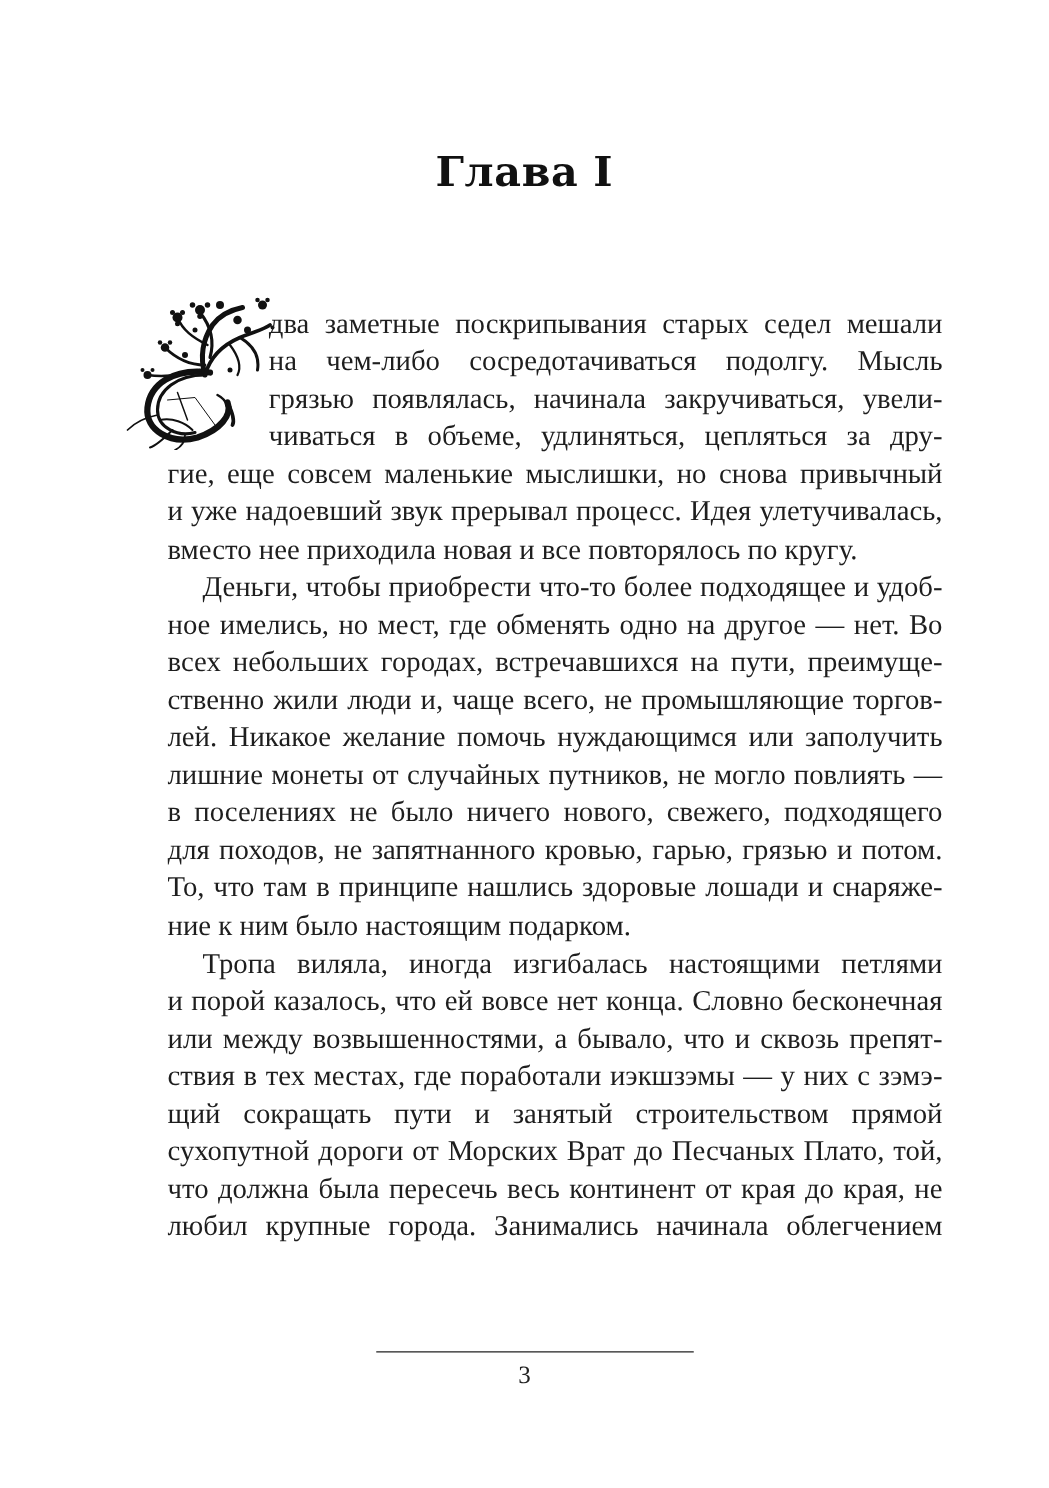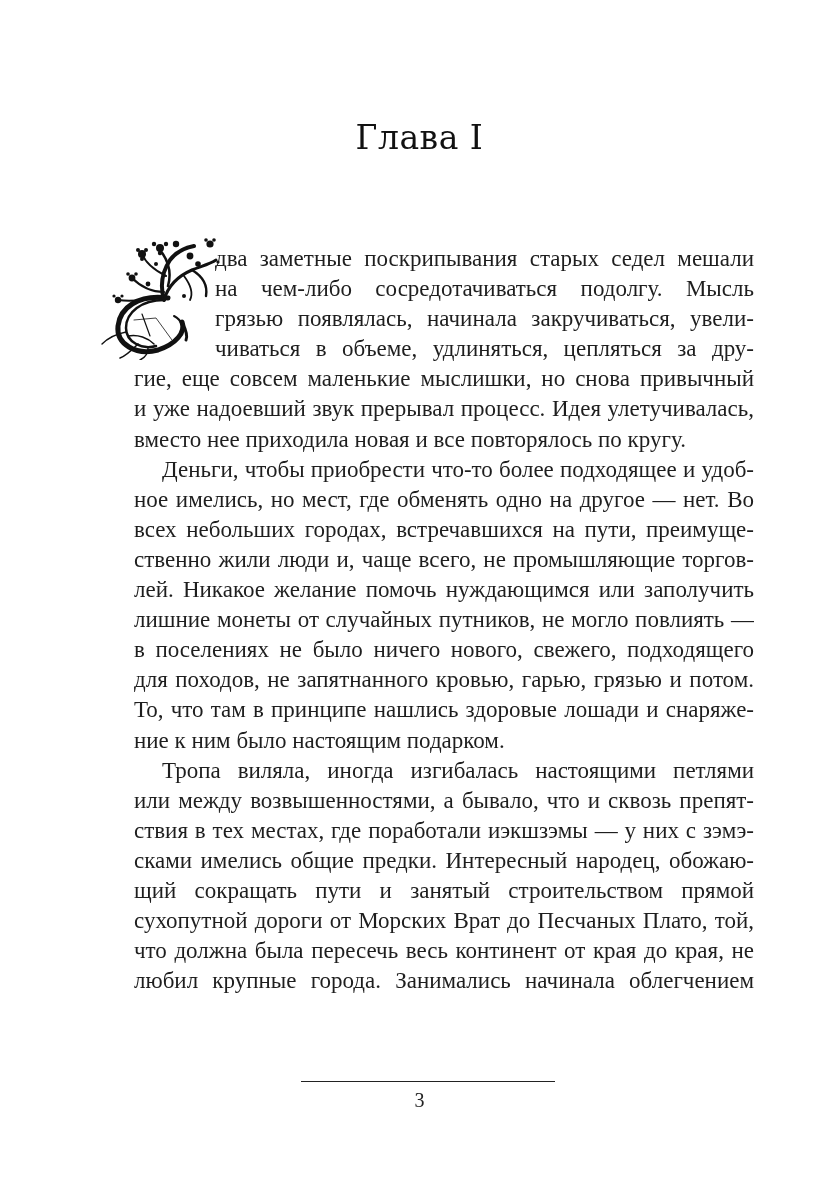--- a/index.html
+++ b/index.html
@@ -1,20 +1,20 @@
 <!DOCTYPE html>
 <html><head>
   <meta charset="utf-8">
   <style>
     html, body { margin: 0; padding: 0; background: #ffffff; }
     body { width: 839px; height: 1190px; position: relative; overflow: hidden;
            font-family: "DejaVu Serif", "Liberation Serif", serif; color: #1a1a1a; }
     .page { position: absolute; left: 0; top: 0; width: 839px; height: 1190px; background: #fff; }
     .chapter-title { position: absolute; left: 0; width: 839px; top: 118px; text-align: center;
-                     font-family: "DejaVu Serif", serif; font-weight: normal; font-size: 33px;
+                     font-family: "DejaVu Serif", serif; font-weight: bold; font-size: 33px;
                      letter-spacing: 0.5px; color: #111; }
     .dropcap { position: absolute; left: 98px; top: 236px; width: 122px; height: 124px; }
     .text { position: absolute; left: 102px; top: 244px; width: 652px; }
     .line { height: 30.1px; line-height: 30.1px; font-family: "Liberation Serif", serif;
             font-size: 23px; white-space: nowrap; text-align: justify; text-align-last: justify;
             color: #1e1e1e; overflow: hidden; margin-left: 32px; }
     .line.last { text-align-last: left; }
     .line.dc { margin-left: 113px; }
     .line.indent { padding-left: 28px; }
     .footer-rule { position: absolute; left: 301px; top: 1081px; width: 254px; height: 0;
@@ -96,23 +96,23 @@
     <div class="line">ное имелись, но мест, где обменять одно на другое — нет. Во</div>
     <div class="line">всех небольших городах, встречавшихся на пути, преимуще-</div>
     <div class="line">ственно жили люди и, чаще всего, не промышляющие торгов-</div>
     <div class="line">лей. Никакое желание помочь нуждающимся или заполучить</div>
     <div class="line">лишние монеты от случайных путников, не могло повлиять —</div>
     <div class="line">в поселениях не было ничего нового, свежего, подходящего</div>
     <div class="line">для походов, не запятнанного кровью, гарью, грязью и потом.</div>
     <div class="line">То, что там в принципе нашлись здоровые лошади и снаряже-</div>
     <div class="line last">ние к ним было настоящим подарком.</div>
     <div class="line indent">Тропа виляла, иногда изгибалась настоящими петлями</div>
+    <div class="line">и порой казалось, что ей вовсе нет конца. Словно бесконечная</div>
     <div class="line">или между возвышенностями, а бывало, что и сквозь препят-</div>
     <div class="line">ствия в тех местах, где поработали иэкшзэмы — у них с зэмэ-</div>
-    <div class="line">сками имелись общие предки. Интересный народец, обожаю-</div>
     <div class="line">щий сокращать пути и занятый строительством прямой</div>
     <div class="line">сухопутной дороги от Морских Врат до Песчаных Плато, той,</div>
     <div class="line">что должна была пересечь весь континент от края до края, не</div>
     <div class="line">любил крупные города. Занимались начинала облегчением</div>
   </div>
 
   <div class="footer-rule"></div>
   <div class="page-number">3</div>
 
 </div>

